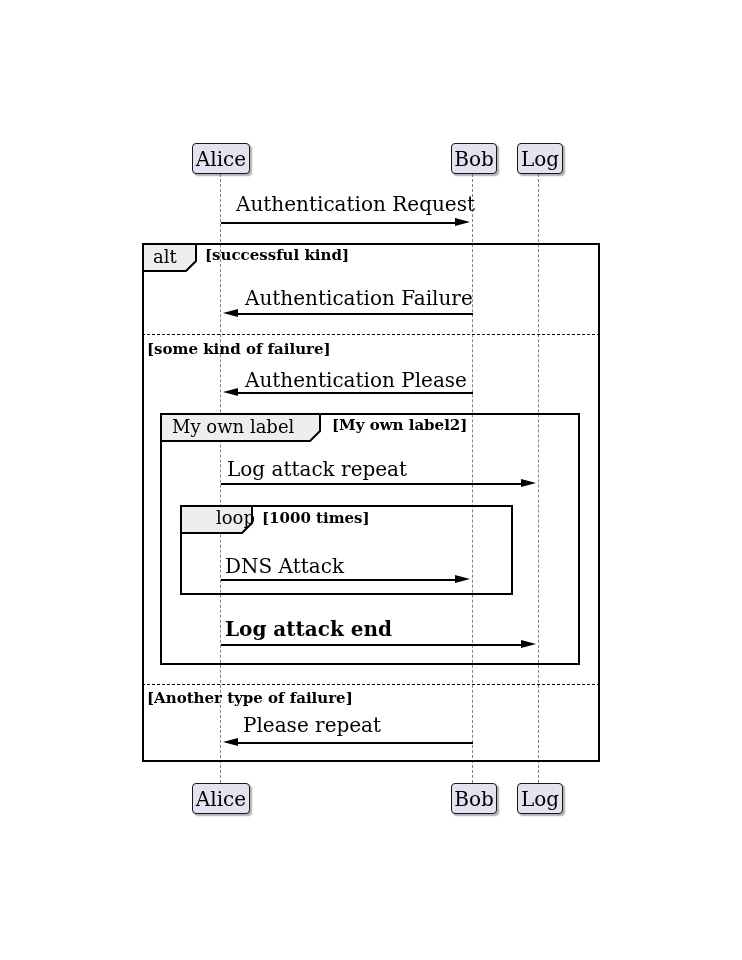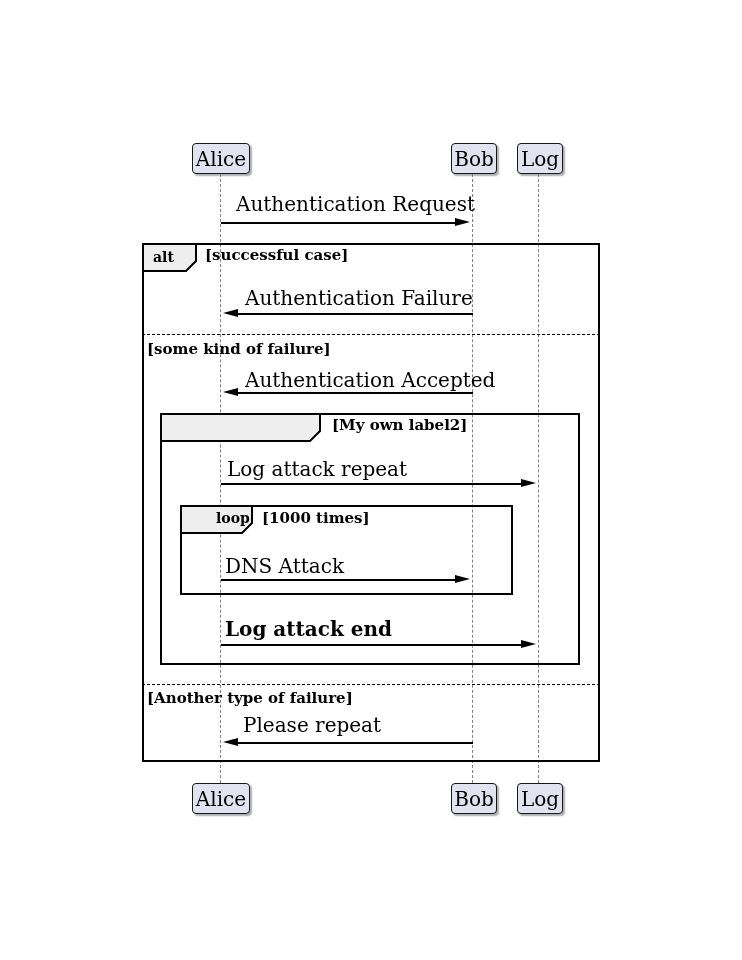--- a/index.html
+++ b/index.html
@@ -10,21 +10,21 @@
   .lifeline{position:absolute;width:0;border-left:1.5px dashed #818181;}
   .pbox{
     position:absolute;height:31px;box-sizing:border-box;
     background:#E2E2F0;border:1.5px solid #181818;border-radius:4px;
     box-shadow:2px 2px 1.5px rgba(110,110,110,.55);
     display:flex;align-items:center;justify-content:center;
     font-size:20px;line-height:20px;
   }
   .frame{position:absolute;box-sizing:border-box;border:2px solid #000000;background:transparent;}
   .tab{position:absolute;}
-  .tab-text{position:absolute;font-weight:bold;font-size:14px;line-height:22px;white-space:nowrap;}
+  .tab-text{position:absolute;font-weight:normal;font-size:18px;line-height:22px;white-space:nowrap;}
   .guard{position:absolute;font-weight:bold;font-size:15px;line-height:19px;white-space:nowrap;}
   .divider{position:absolute;height:0;border-top:1.5px dashed #000000;}
   .msg{position:absolute;font-size:20px;line-height:24px;white-space:nowrap;}
   .line{position:absolute;height:1.5px;background:#000000;}
   .head-r{position:absolute;width:0;height:0;border-top:4.5px solid transparent;
           border-bottom:4.5px solid transparent;border-left:15px solid #000000;}
   .head-l{position:absolute;width:0;height:0;border-top:4.5px solid transparent;
           border-bottom:4.5px solid transparent;border-right:15px solid #000000;}
 </style>
 </head>
@@ -58,37 +58,38 @@
 
   <div class="msg" style="left:236px;top:192px;">Authentication Request</div>
   <div class="line" style="left:221px;top:222px;width:236px;"></div>
   <div class="head-r" style="left:455px;top:218px;"></div>
 
   <div class="frame" style="left:142px;top:243px;width:458px;height:519px;"></div>
   <svg class="tab" style="left:142px;top:243px;" width="56" height="29" viewBox="0 0 56 29">
     <path d="M1,1 L54,1 L54,18 L44,28 L1,28 Z" fill="#EEEEEE" stroke="#000000" stroke-width="2"></path>
   </svg>
   <div class="tab-text" style="left:153px;top:246px;">alt</div>
-  <div class="guard" style="left:205px;top:246px;">[successful case]</div>
+  <div class="guard" style="left:205px;top:246px;">[successful kind]</div>
 
   <div class="msg" style="left:245px;top:286px;">Authentication Failure</div>
   <div class="head-l" style="left:223px;top:309px;"></div>
   <div class="line" style="left:237px;top:313px;width:236px;"></div>
 
   <div class="divider" style="left:142px;top:334px;width:458px;"></div>
   <div class="guard" style="left:147px;top:340px;">[some kind of failure]</div>
 
-  <div class="msg" style="left:245px;top:368px;">Authentication Accepted</div>
+  <div class="msg" style="left:245px;top:368px;">Authentication Please</div>
   <div class="head-l" style="left:223px;top:388px;"></div>
   <div class="line" style="left:237px;top:392px;width:236px;"></div>
 
   <div class="frame" style="left:160px;top:413px;width:420px;height:252px;"></div>
   <svg class="tab" style="left:160px;top:413px;" width="162" height="29" viewBox="0 0 162 29">
     <path d="M1,1 L160,1 L160,18 L150,28 L1,28 Z" fill="#EEEEEE" stroke="#000000" stroke-width="2"></path>
   </svg>
+  <div class="tab-text" style="left:172px;top:416px;">My own label</div>
   <div class="guard" style="left:332px;top:416px;">[My own label2]</div>
 
   <div class="msg" style="left:227px;top:457px;">Log attack repeat</div>
   <div class="line" style="left:221px;top:483px;width:302px;"></div>
   <div class="head-r" style="left:521px;top:479px;"></div>
 
   <div class="frame" style="left:180px;top:505px;width:333px;height:90px;"></div>
   <svg class="tab" style="left:180px;top:505px;" width="74" height="29" viewBox="0 0 74 29">
     <path d="M1,1 L72,1 L72,18 L62,28 L1,28 Z" fill="#EEEEEE" stroke="#000000" stroke-width="2"></path>
   </svg>

